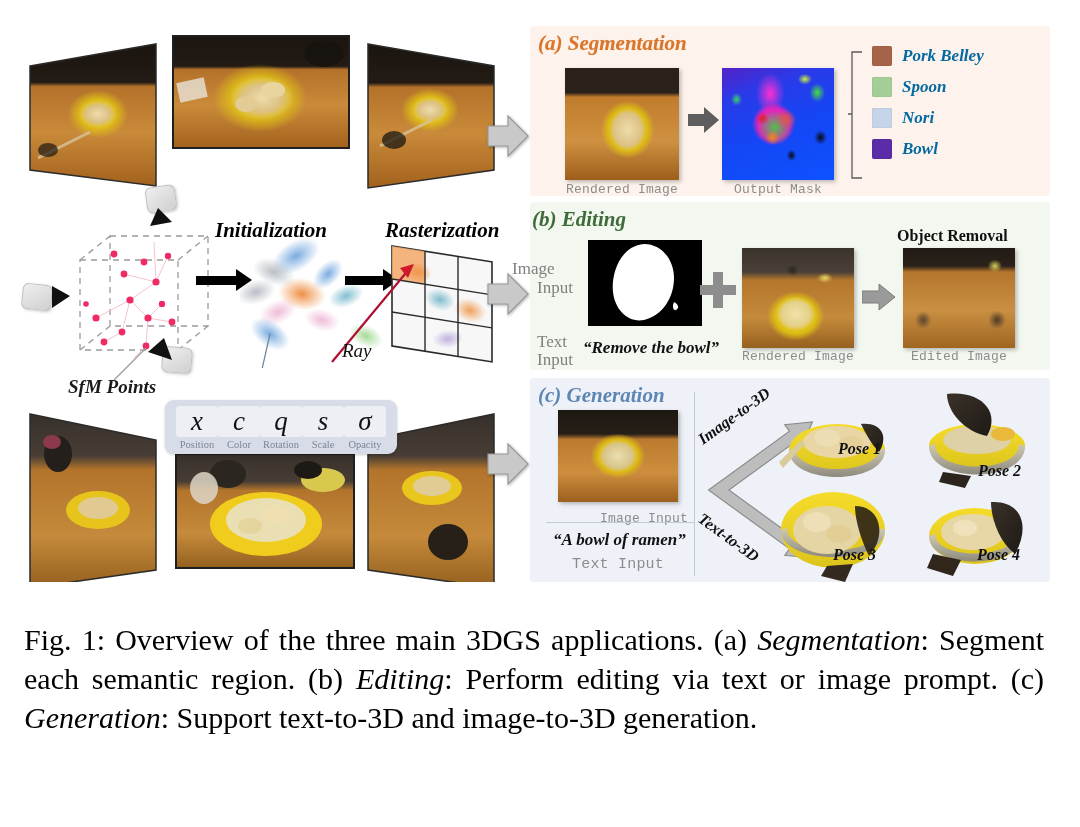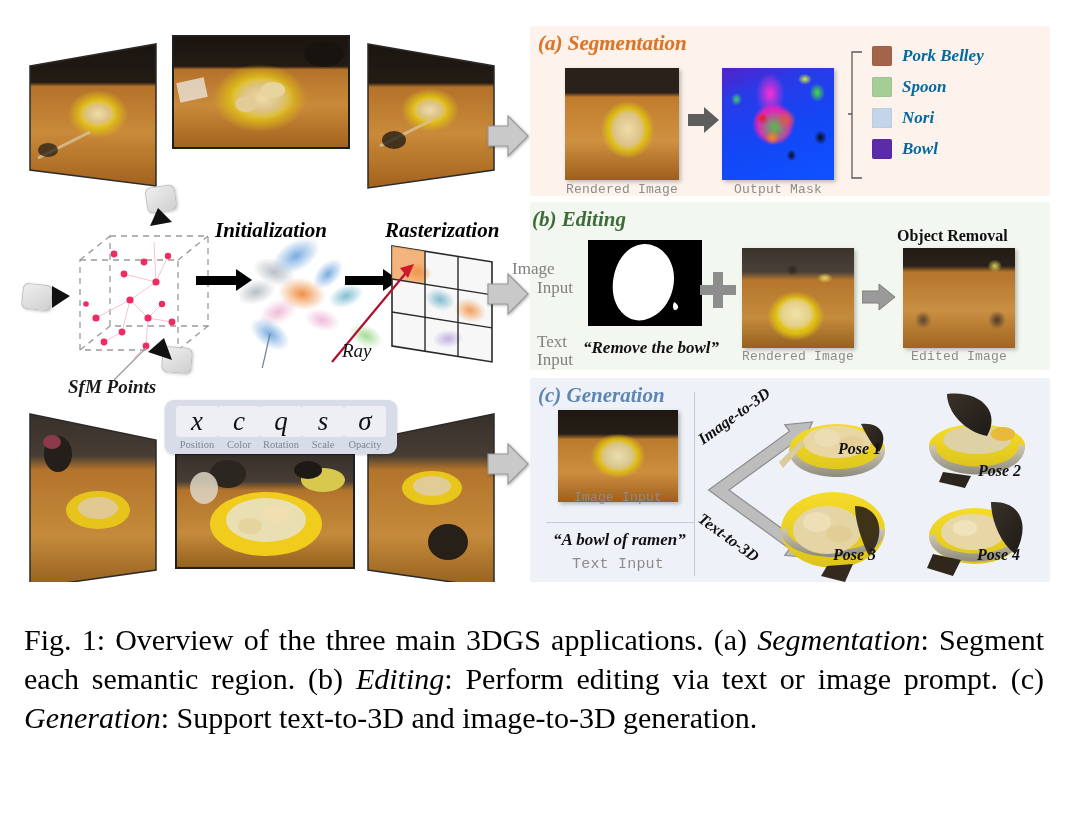--- a/index.html
+++ b/index.html
@@ -489,21 +489,21 @@
   <span class="abs" style="left:897px;top:227px;font-family:'Liberation Serif',serif;font-weight:bold;font-size:16px;color:#111;">Object Removal</span>
 
   <div class="abs photo ramenRemoved" style="left:903px;top:248px;width:112px;height:100px;box-shadow:2px 2px 4px rgba(0,0,0,.25);"></div>
   <div class="abs lbl-gray" style="left:893px;top:349px;width:132px;">Edited Image</div>
 
   <div class="panel" style="left:530px;top:378px;width:520px;height:204px;background:#eef2f8;"></div>
 
   <span class="abs hdr" style="left:538px;top:383px;color:#5d86b5;">(c) Generation</span>
 
   <div class="abs photo ramenPlain" style="left:558px;top:410px;width:120px;height:92px;box-shadow:2px 2px 4px rgba(0,0,0,.25);"></div>
-  <div class="abs lbl-gray" style="left:548px;top:490px;width:140px;">Image Input</div>
+  <div class="abs lbl-gray" style="left:548px;top:511px;width:140px;text-align:right;">Image Input</div>
 
   <div class="abs" style="left:546px;top:522px;width:148px;height:1px;background:#c4cbd8;"></div>
   <div class="abs" style="left:694px;top:392px;width:1px;height:184px;background:#c4cbd8;"></div>
 
   <span class="abs" style="left:553px;top:530px;font-family:'Liberation Serif',serif;font-style:italic;font-weight:bold;font-size:17px;color:#111;">“A bowl of ramen”</span>
   <div class="abs lbl-gray" style="left:548px;top:556px;width:140px;font-size:15px;">Text Input</div>
 
   <svg class="abs" style="left:698px;top:390px;width:170px;height:100px;">
     <g transform="rotate(-36 40 86)">
       <polygon points="0,80 108,80 108,72 132,86 108,100 108,92 0,92" fill="#bdbdbd" stroke="#8d8d8d" stroke-width="1.2"></polygon>

